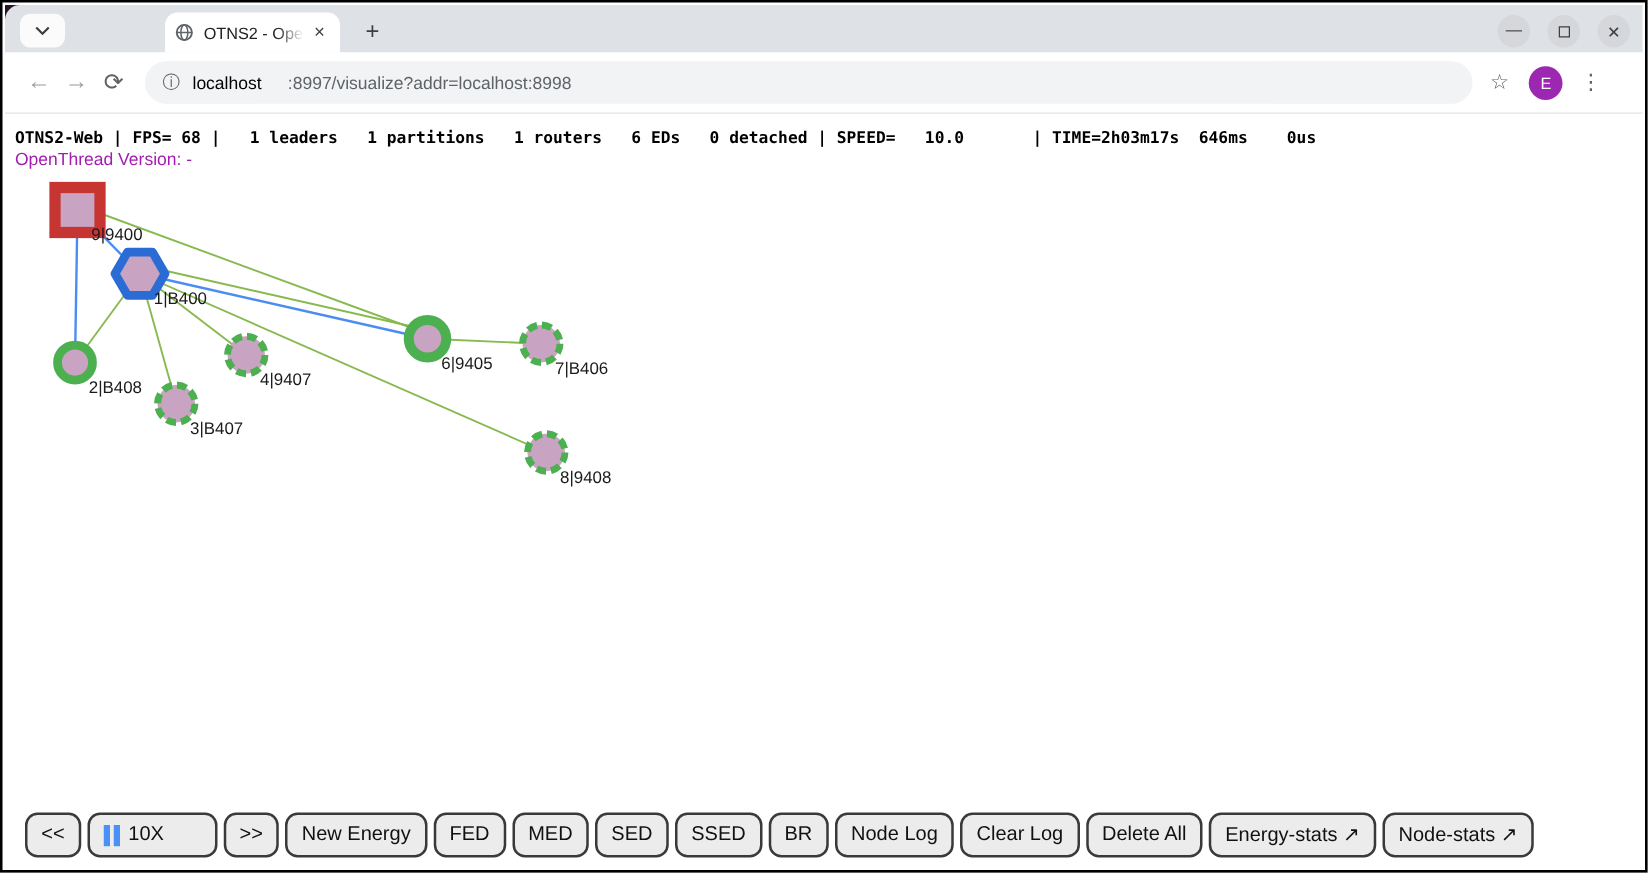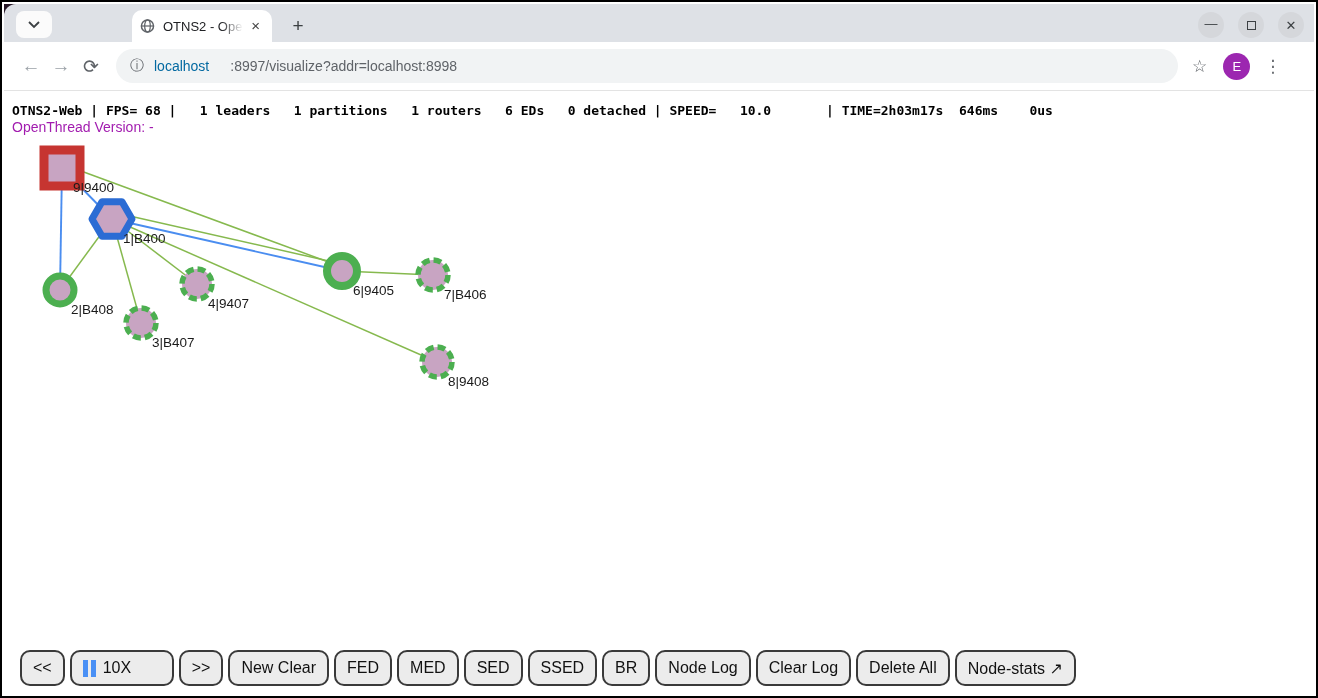--- a/index.html
+++ b/index.html
@@ -37,21 +37,21 @@
 
   .toolbar { position:absolute; left:2px; top:40px; right:2px; height:49px;
              background:#fff; border-bottom:1px solid #e3e3e3;
              display:flex; align-items:center; }
   .nav-ico { font-size:19px; color:#9aa0a6; width:30px; text-align:center; cursor:default; }
   .nav-ico.active { color:#5f6368; cursor:pointer; }
   .omnibox { margin-left:10px; width:1062px; height:34px; background:#f1f3f4;
              border-radius:17px; display:flex; align-items:center; padding:0 14px; }
   .info-ico { font-size:14px; color:#5f6368; margin-right:10px; font-family:"DejaVu Sans", sans-serif; }
   .url { font-size:14px; white-space:nowrap; }
-  .url .host { color:#0369a1; }
+  .url .host { color:#000000; }
   .url .rest { color:#5f6368;margin-left:21px; }
   .star-ico { font-size:17px; color:#5f6368; margin-left:14px; cursor:pointer;
               font-family:"DejaVu Sans", sans-serif; }
   .avatar { width:27px; height:27px; border-radius:50%; background:#9c27b0; color:#fff;
             font-size:13px; display:flex; align-items:center; justify-content:center;
             margin-left:16px; cursor:pointer; }
   .dots-ico { font-size:17px; color:#5f6368; margin-left:14px; letter-spacing:0;
               cursor:pointer; font-family:"DejaVu Sans", sans-serif; }
 
   
@@ -179,21 +179,21 @@
         <span class="pause">
           <i></i>
           <i></i>
         </span>
         <span>10X</span>
       </button>
       <button class="tb">
         <span>&gt;&gt;</span>
       </button>
       <button class="tb">
-        <span>New Clear</span>
+        <span>New Energy</span>
       </button>
       <button class="tb">
         <span>FED</span>
       </button>
       <button class="tb">
         <span>MED</span>
       </button>
       <button class="tb">
         <span>SED</span>
       </button>
@@ -206,17 +206,20 @@
       <button class="tb">
         <span>Node Log</span>
       </button>
       <button class="tb">
         <span>Clear Log</span>
       </button>
       <button class="tb">
         <span>Delete All</span>
       </button>
       <button class="tb">
+        <span>Energy-stats ↗</span>
+      </button>
+      <button class="tb">
         <span>Node-stats ↗</span>
       </button>
     </div>
 
 </div>
 
 </body></html>

